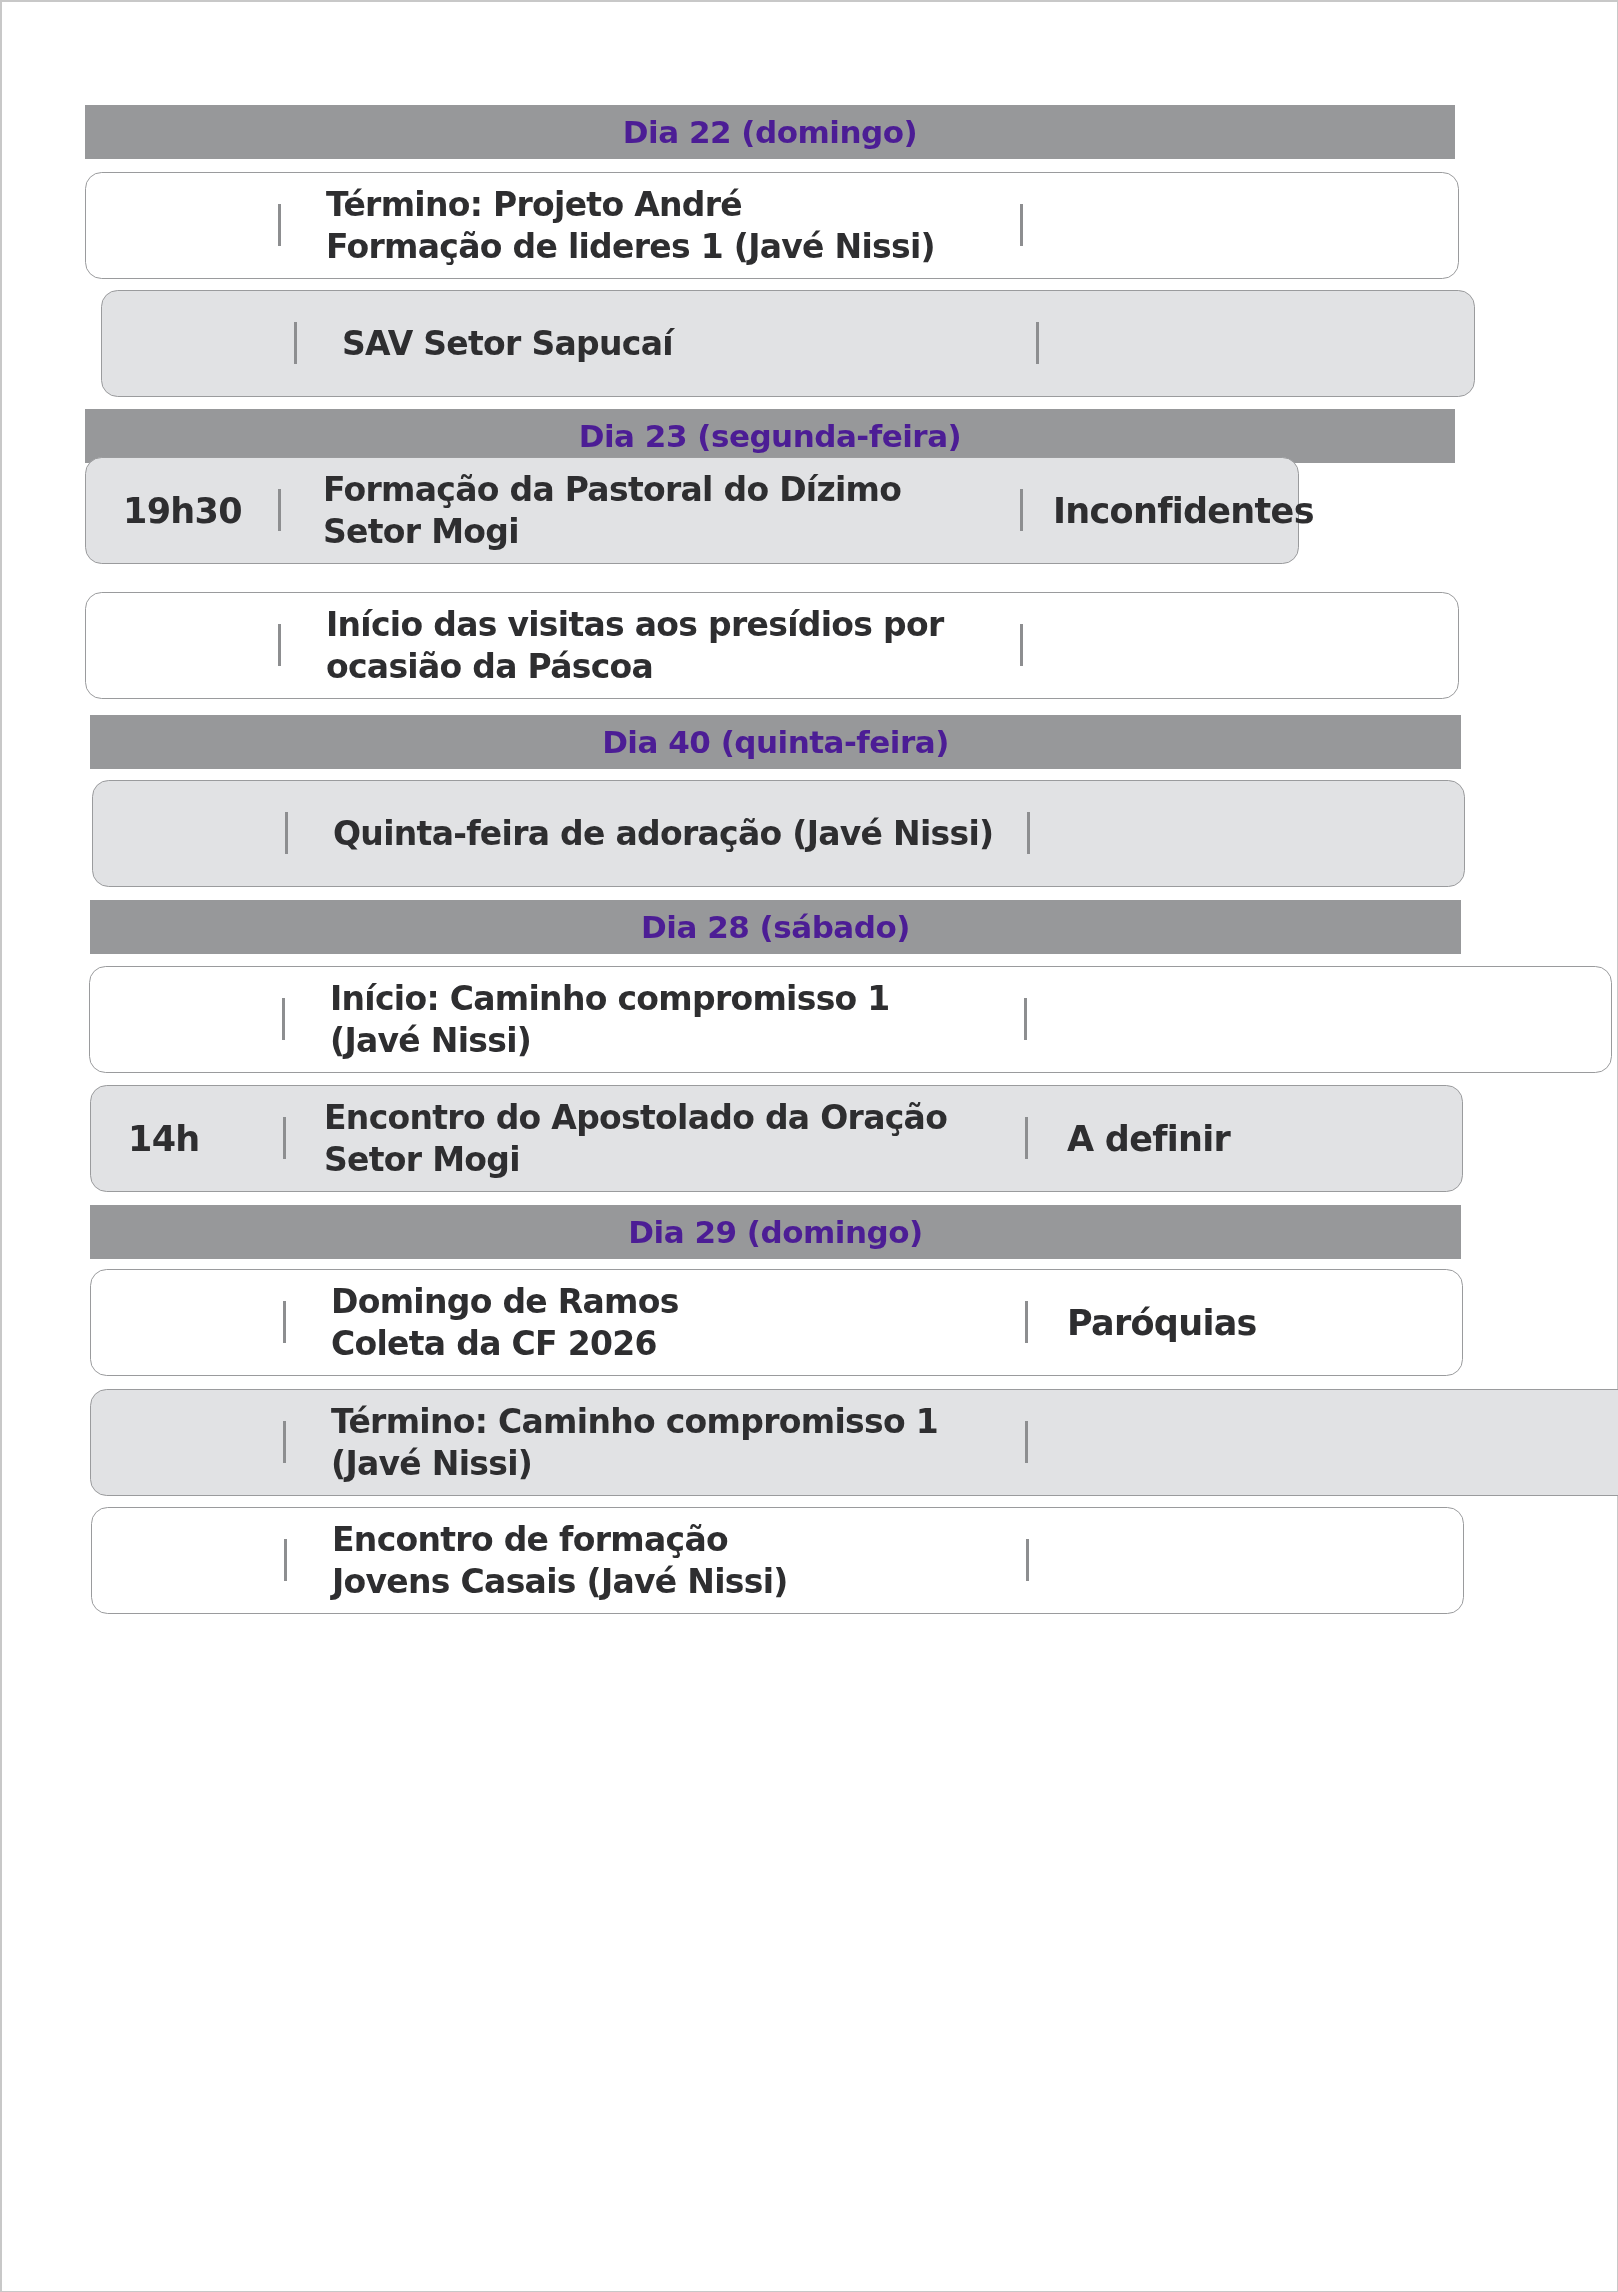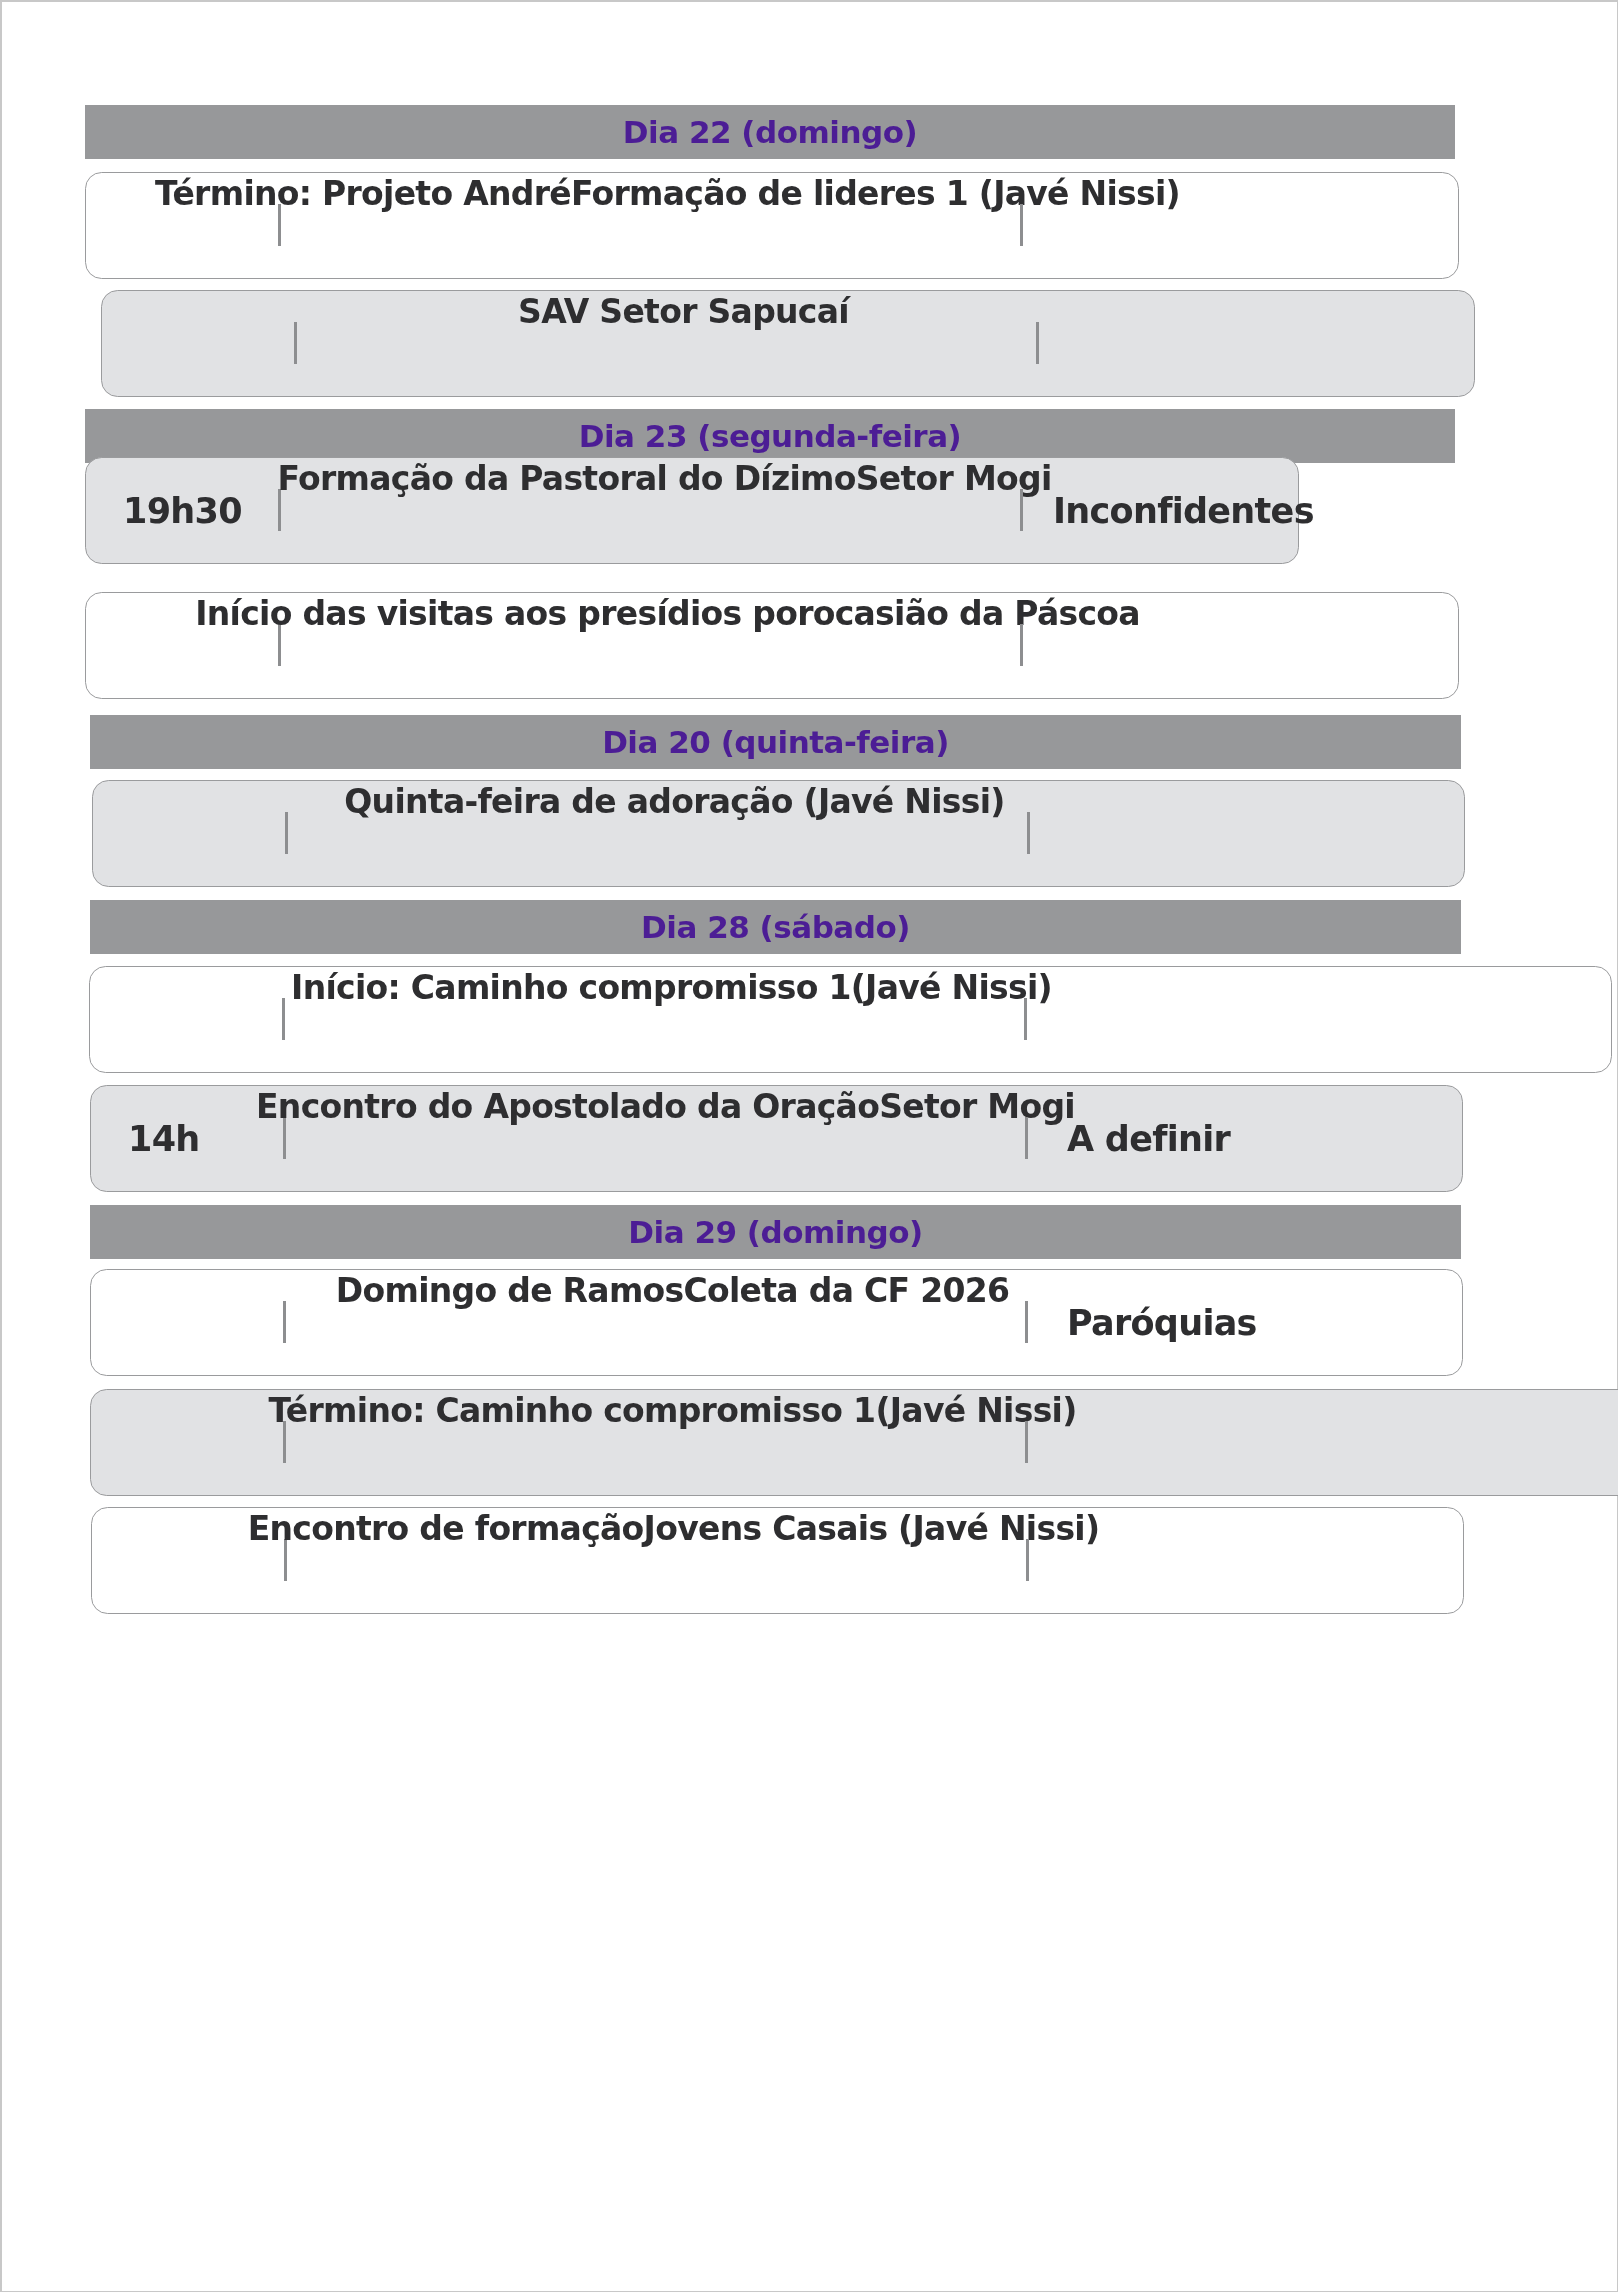--- a/index.html
+++ b/index.html
@@ -26,21 +26,21 @@
       position: absolute; left: 37px; top: 0; bottom: 0;
       display: flex; align-items: center; font-size: 35px;
     }
     .event .sep {
       position: absolute; top: 31px; width: 2.8px; height: 42px; background: #8d8e90;
     }
     .event .sep.s1 { left: 192px; }
     .event .sep.s2 { left: 934px; }
     .event .desc {
       position: absolute; left: 240px; width: 683px; top: 0; bottom: 0;
-      display: flex; flex-direction: row; justify-content: center;
+      display: flex; flex-direction: column; justify-content: center;
       line-height: 42px; white-space: nowrap;
     }
     .event .place {
       position: absolute; left: 967px; top: 0; bottom: 0;
       display: flex; align-items: center; font-size: 35px;
     }
   </style>
 </head>
 <body>
 
@@ -87,21 +87,21 @@
     <span class="sep s1"></span>
     <div class="desc">
       <span>Início das visitas aos presídios por</span>
       <span>ocasião da Páscoa</span>
     </div>
     <span class="sep s2"></span>
     <span class="place"></span>
   </div>
 
   <div class="day-header" style="left:88px;top:713px;width:1371px;">
-    <span>Dia 20 (quinta-feira)</span>
+    <span>Dia 40 (quinta-feira)</span>
   </div>
   <div class="event gray" style="left:90px;top:778px;width:1373px;">
     <span class="time"></span>
     <span class="sep s1"></span>
     <div class="desc">
       <span>Quinta-feira de adoração (Javé Nissi)</span>
     </div>
     <span class="sep s2"></span>
     <span class="place"></span>
   </div>

